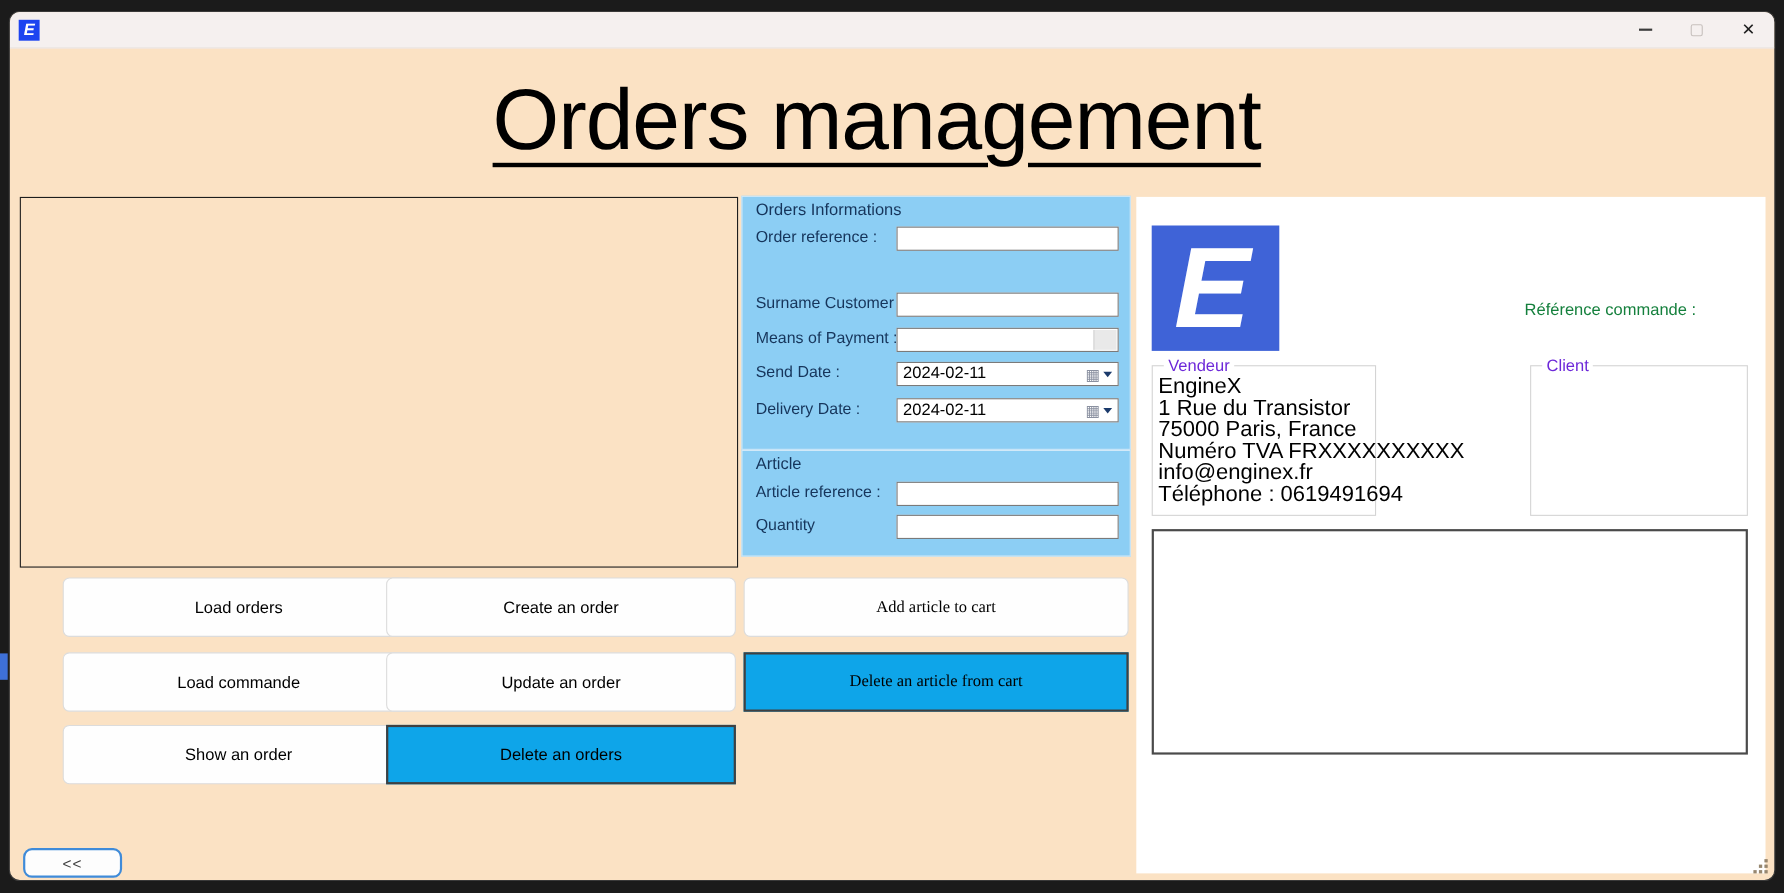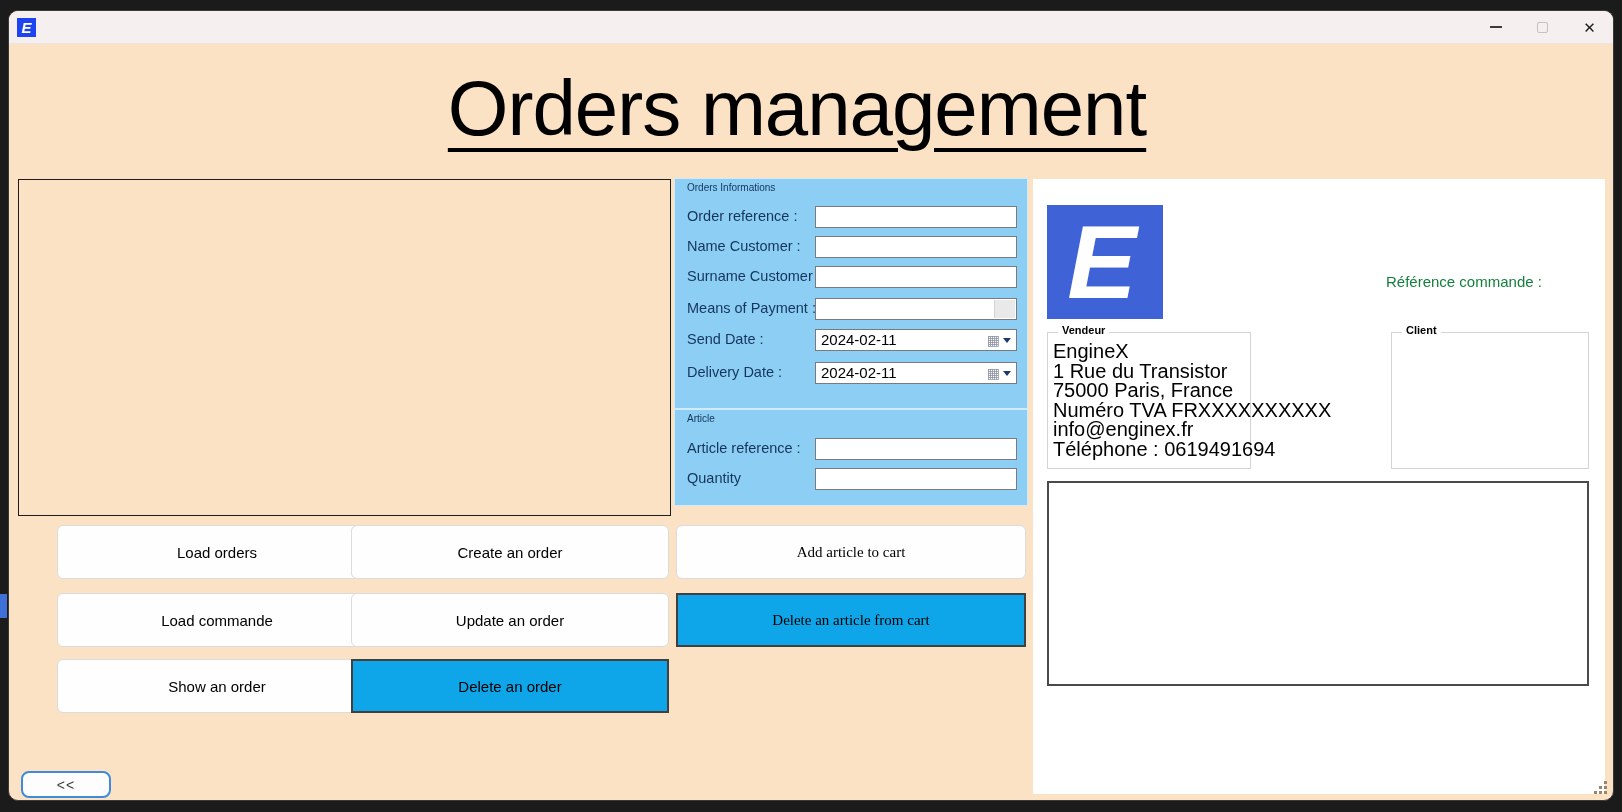--- a/index.html
+++ b/index.html
@@ -44,21 +44,21 @@
     position:absolute; left:9px; top:168px; width:653px; height:337px;
     border:1px solid #1d1d1d; background:#fbe2c4;
   }
 
   .groupbox {
     position:absolute; background:#8ccef4; border:1px solid #d2e9f8;
   }
   .g-orders { left:665px; top:167px; width:354px; height:231px; }
   .g-article { left:665px; top:398px; width:354px; height:97px; }
   .legend {
-    position:absolute; top:3px; left:12px; font-size:10px; color:#16355b;
+    position:absolute; top:3px; left:12px; font-size:15px; color:#16355b;
   }
   .frow { position:absolute; left:0; width:100%; height:22px; }
   .flabel {
     position:absolute; left:12px; top:2px; font-size:14.5px; color:#16355b; white-space:nowrap;
   }
   .tinput {
     position:absolute; left:140px; width:202px; height:22px;
     background:#fff; border:1px solid #7a7a7a;
     font-size:15px; color:#000; padding:1px 5px; line-height:18px;
     display:flex; align-items:center;
@@ -103,21 +103,21 @@
     font-size:104px; display:flex; align-items:center; justify-content:center;
     line-height:1; padding-right:6px;
   }
   .ref-label { position:absolute; left:353px; top:94px; font-size:15px; color:#15803d; white-space:nowrap; }
 
   .wgroup { position:absolute; border:1px solid #d4d4d4; background:#fff; }
   .g-vendeur { left:14px; top:153px; width:204px; height:137px; }
   .g-client  { left:358px; top:153px; width:198px; height:137px; }
   .wgroup .wlegend {
     position:absolute; top:-9px; left:10px; background:#fff; padding:0 4px;
-    font-size:11px; color:#000000;font-weight:bold;
+    font-size:15px; color:#6d28d9;
   }
   .vendeur-lines { position:absolute; left:5px; top:9px; font-size:20px; color:#000; line-height:19.6px; white-space:nowrap; }
 
   .cart-box {
     position:absolute; left:14px; top:302px; width:542px; height:205px;
     border:2px solid #4a4a4a; background:#fff;
   }
   .totals { position:absolute; left:395px; top:516px; font-size:15px; color:#16355b; }
   .totals div { height:26px; line-height:20px; }
 
@@ -153,24 +153,20 @@
 
   <div class="listbox"></div>
 
   <div class="groupbox g-orders">
     <div class="legend">Orders Informations</div>
 
     <div class="frow" style="top:27px;">
       <span class="flabel">Order reference :</span>
       <div class="tinput"></div>
     </div>
-    <div class="frow" style="top:57px;">
-      <span class="flabel">Name Customer :</span>
-      <div class="tinput"></div>
-    </div>
     <div class="frow" style="top:87px;">
       <span class="flabel">Surname Customer :</span>
       <div class="tinput"></div>
     </div>
     <div class="frow" style="top:119px;">
       <span class="flabel">Means of Payment :</span>
       <div class="tinput combo">
         <span></span>
         <span class="combo-btn"></span>
       </div>
@@ -207,21 +203,21 @@
 
   <button class="btn b-c1 b-r1">Load orders</button>
   <button class="btn b-c2 b-r1">Create an order</button>
   <button class="btn b-c3 b-r1">Add article to cart</button>
 
   <button class="btn b-c1 b-r2">Load commande</button>
   <button class="btn b-c2 b-r2">Update an order</button>
   <button class="btn danger b-c3 b-r2">Delete an article from cart</button>
 
   <button class="btn b-c1 b-r3">Show an order</button>
-  <button class="btn danger b-c2 b-r3">Delete an order</button>
+  <button class="btn danger b-c2 b-r3">Delete an orders</button>
 
   <button class="back-btn">&lt;&lt;</button>
 
   <div class="invoice-panel">
     <div class="logo">E</div>
     <div class="ref-label">Référence commande :</div>
 
     <div class="wgroup g-vendeur">
       <div class="wlegend">Vendeur</div>
       <div class="vendeur-lines">

